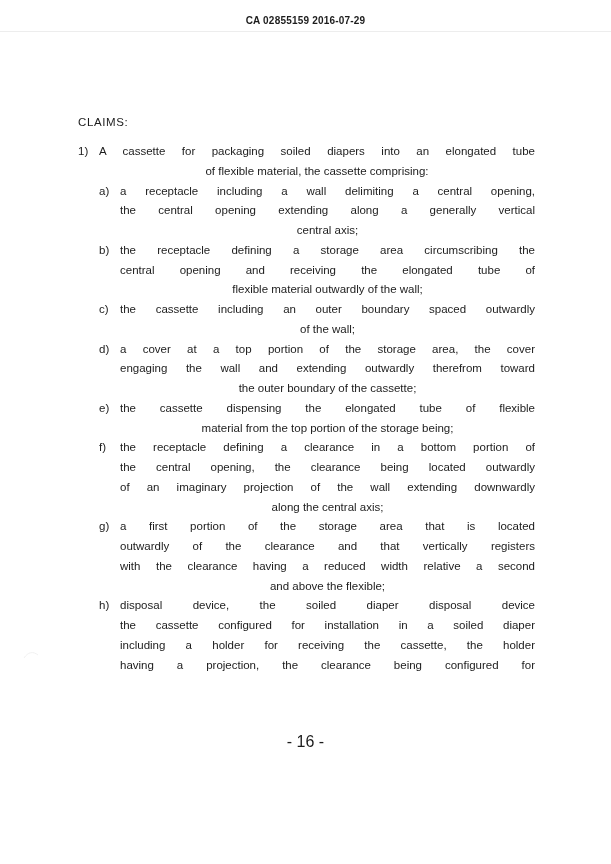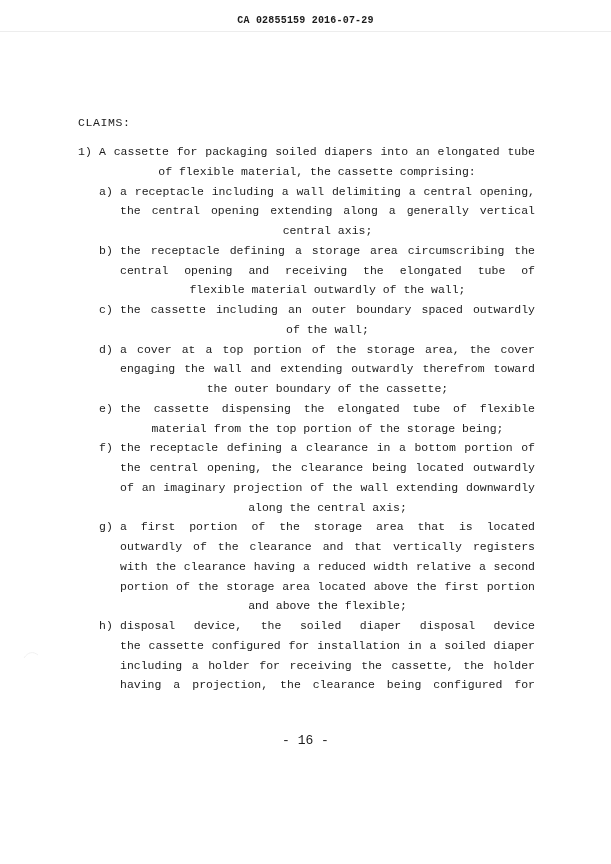--- a/index.html
+++ b/index.html
@@ -1,21 +1,21 @@
 <!DOCTYPE html>
 <html><head>
 <meta charset="utf-8">
 <style>
   html, body { margin: 0; padding: 0; background: #ffffff; }
   .page {
     position: relative;
     width: 611px;
     height: 864px;
     background: #ffffff;
-    font-family: Liberation Mono, monospace;
+    font-family: Liberation Sans, sans-serif;
     color: #1c1c1c;
     overflow: hidden;
   }
   .scanline {
     position: absolute;
     top: 31px; left: 0; right: 0;
     height: 1px;
     background: #ededed;
   }
   .header {
@@ -44,21 +44,21 @@
   .intro > .label { position: absolute; left: 0; top: 0; }
   .subitems { margin-left: 21px; }
   .subitem { position: relative; padding-left: 21px; }
   .subitem > .label { position: absolute; left: 0; top: 0; }
   .line { text-align: center; }
   .line.j { text-align: justify; text-align-last: justify; }
   .footer {
     position: absolute;
     top: 733px; left: 0; right: 0;
     text-align: center;
-    font-size: 13px;
+    font-size: 16px;
   }
   .artifact {
     position: absolute;
     left: 22px; top: 648px;
     width: 18px; height: 14px;
     opacity: 0.5;
   }
 </style>
 </head>
 <body>
@@ -112,21 +112,20 @@
           <div class="line j">the receptacle defining a clearance in a bottom portion of</div>
           <div class="line j">the central opening, the clearance being located outwardly</div>
           <div class="line j">of an imaginary projection of the wall extending downwardly</div>
           <div class="line">along the central axis;</div>
         </div>
         <div class="subitem">
           <span class="label">g)</span>
           <div class="line j">a first portion of the storage area that is located</div>
           <div class="line j">outwardly of the clearance and that vertically registers</div>
           <div class="line j">with the clearance having a reduced width relative a second</div>
-          <div class="line j">portion of the storage area located above the first portion</div>
           <div class="line">and above the flexible;</div>
         </div>
         <div class="subitem">
           <span class="label">h)</span>
           <div class="line j">disposal device, the soiled diaper disposal device</div>
           <div class="line j">the cassette configured for installation in a soiled diaper</div>
           <div class="line j">including a holder for receiving the cassette, the holder</div>
           <div class="line j">having a projection, the clearance being configured for</div>
         </div>
       </div>

